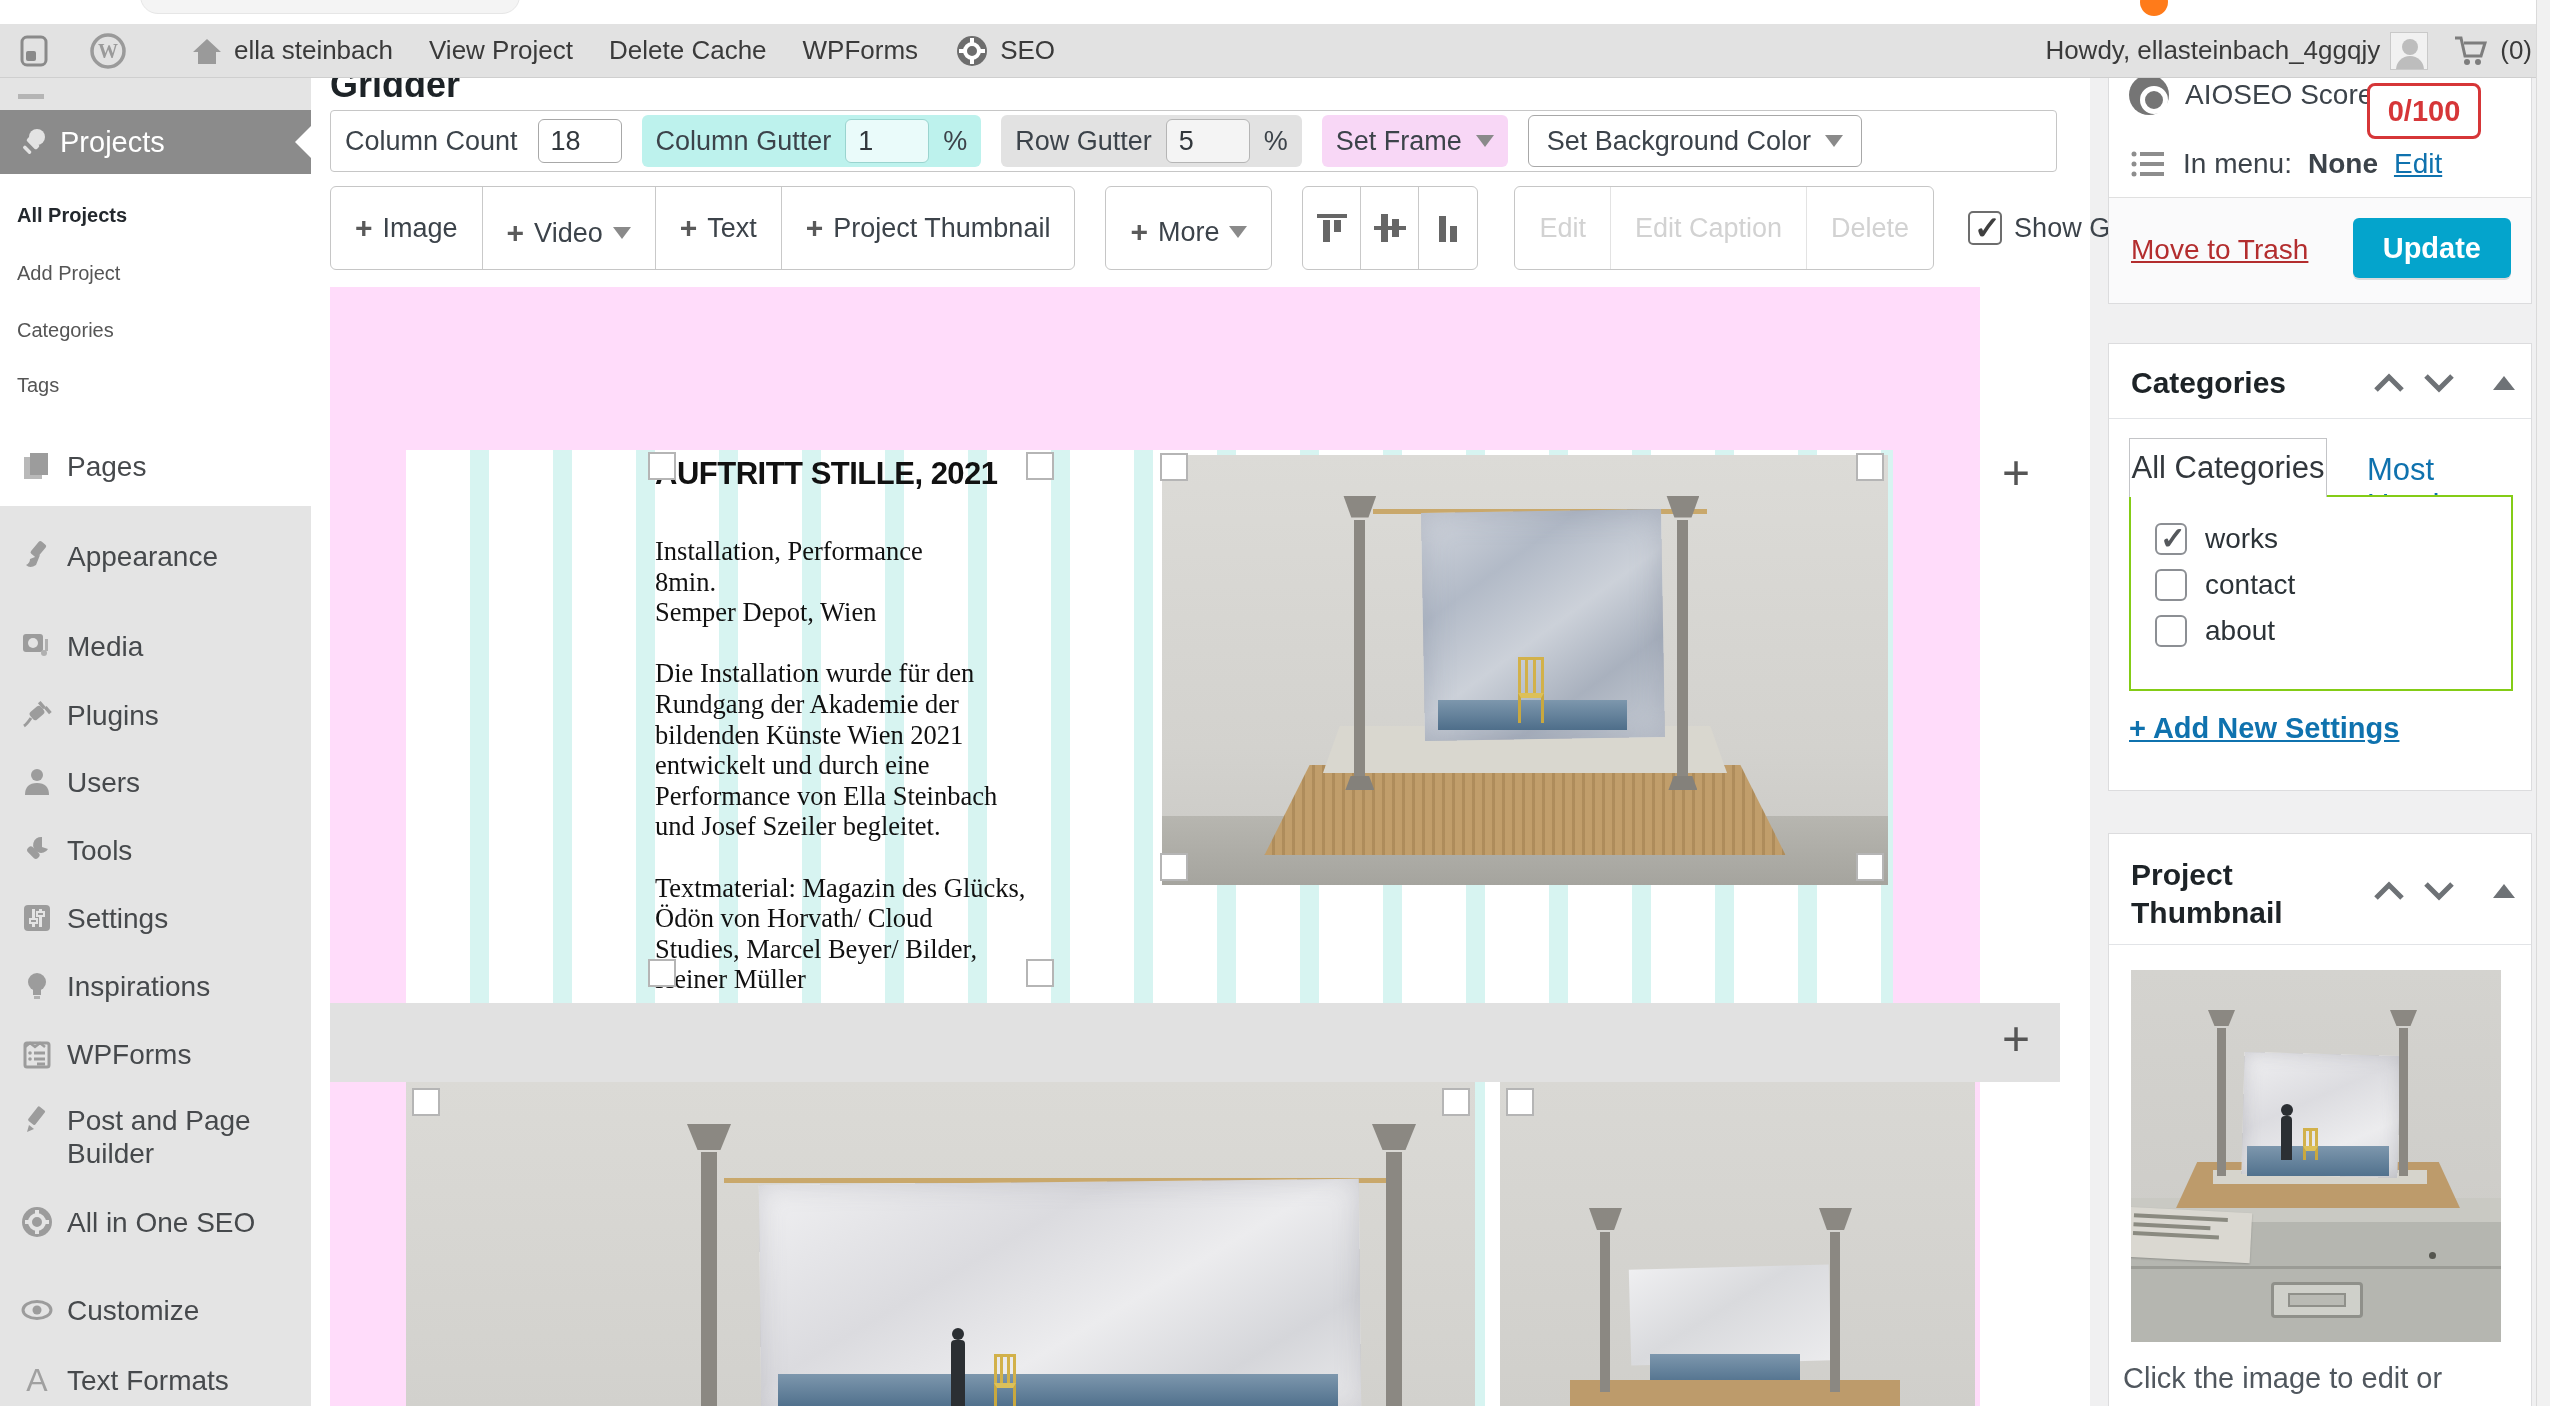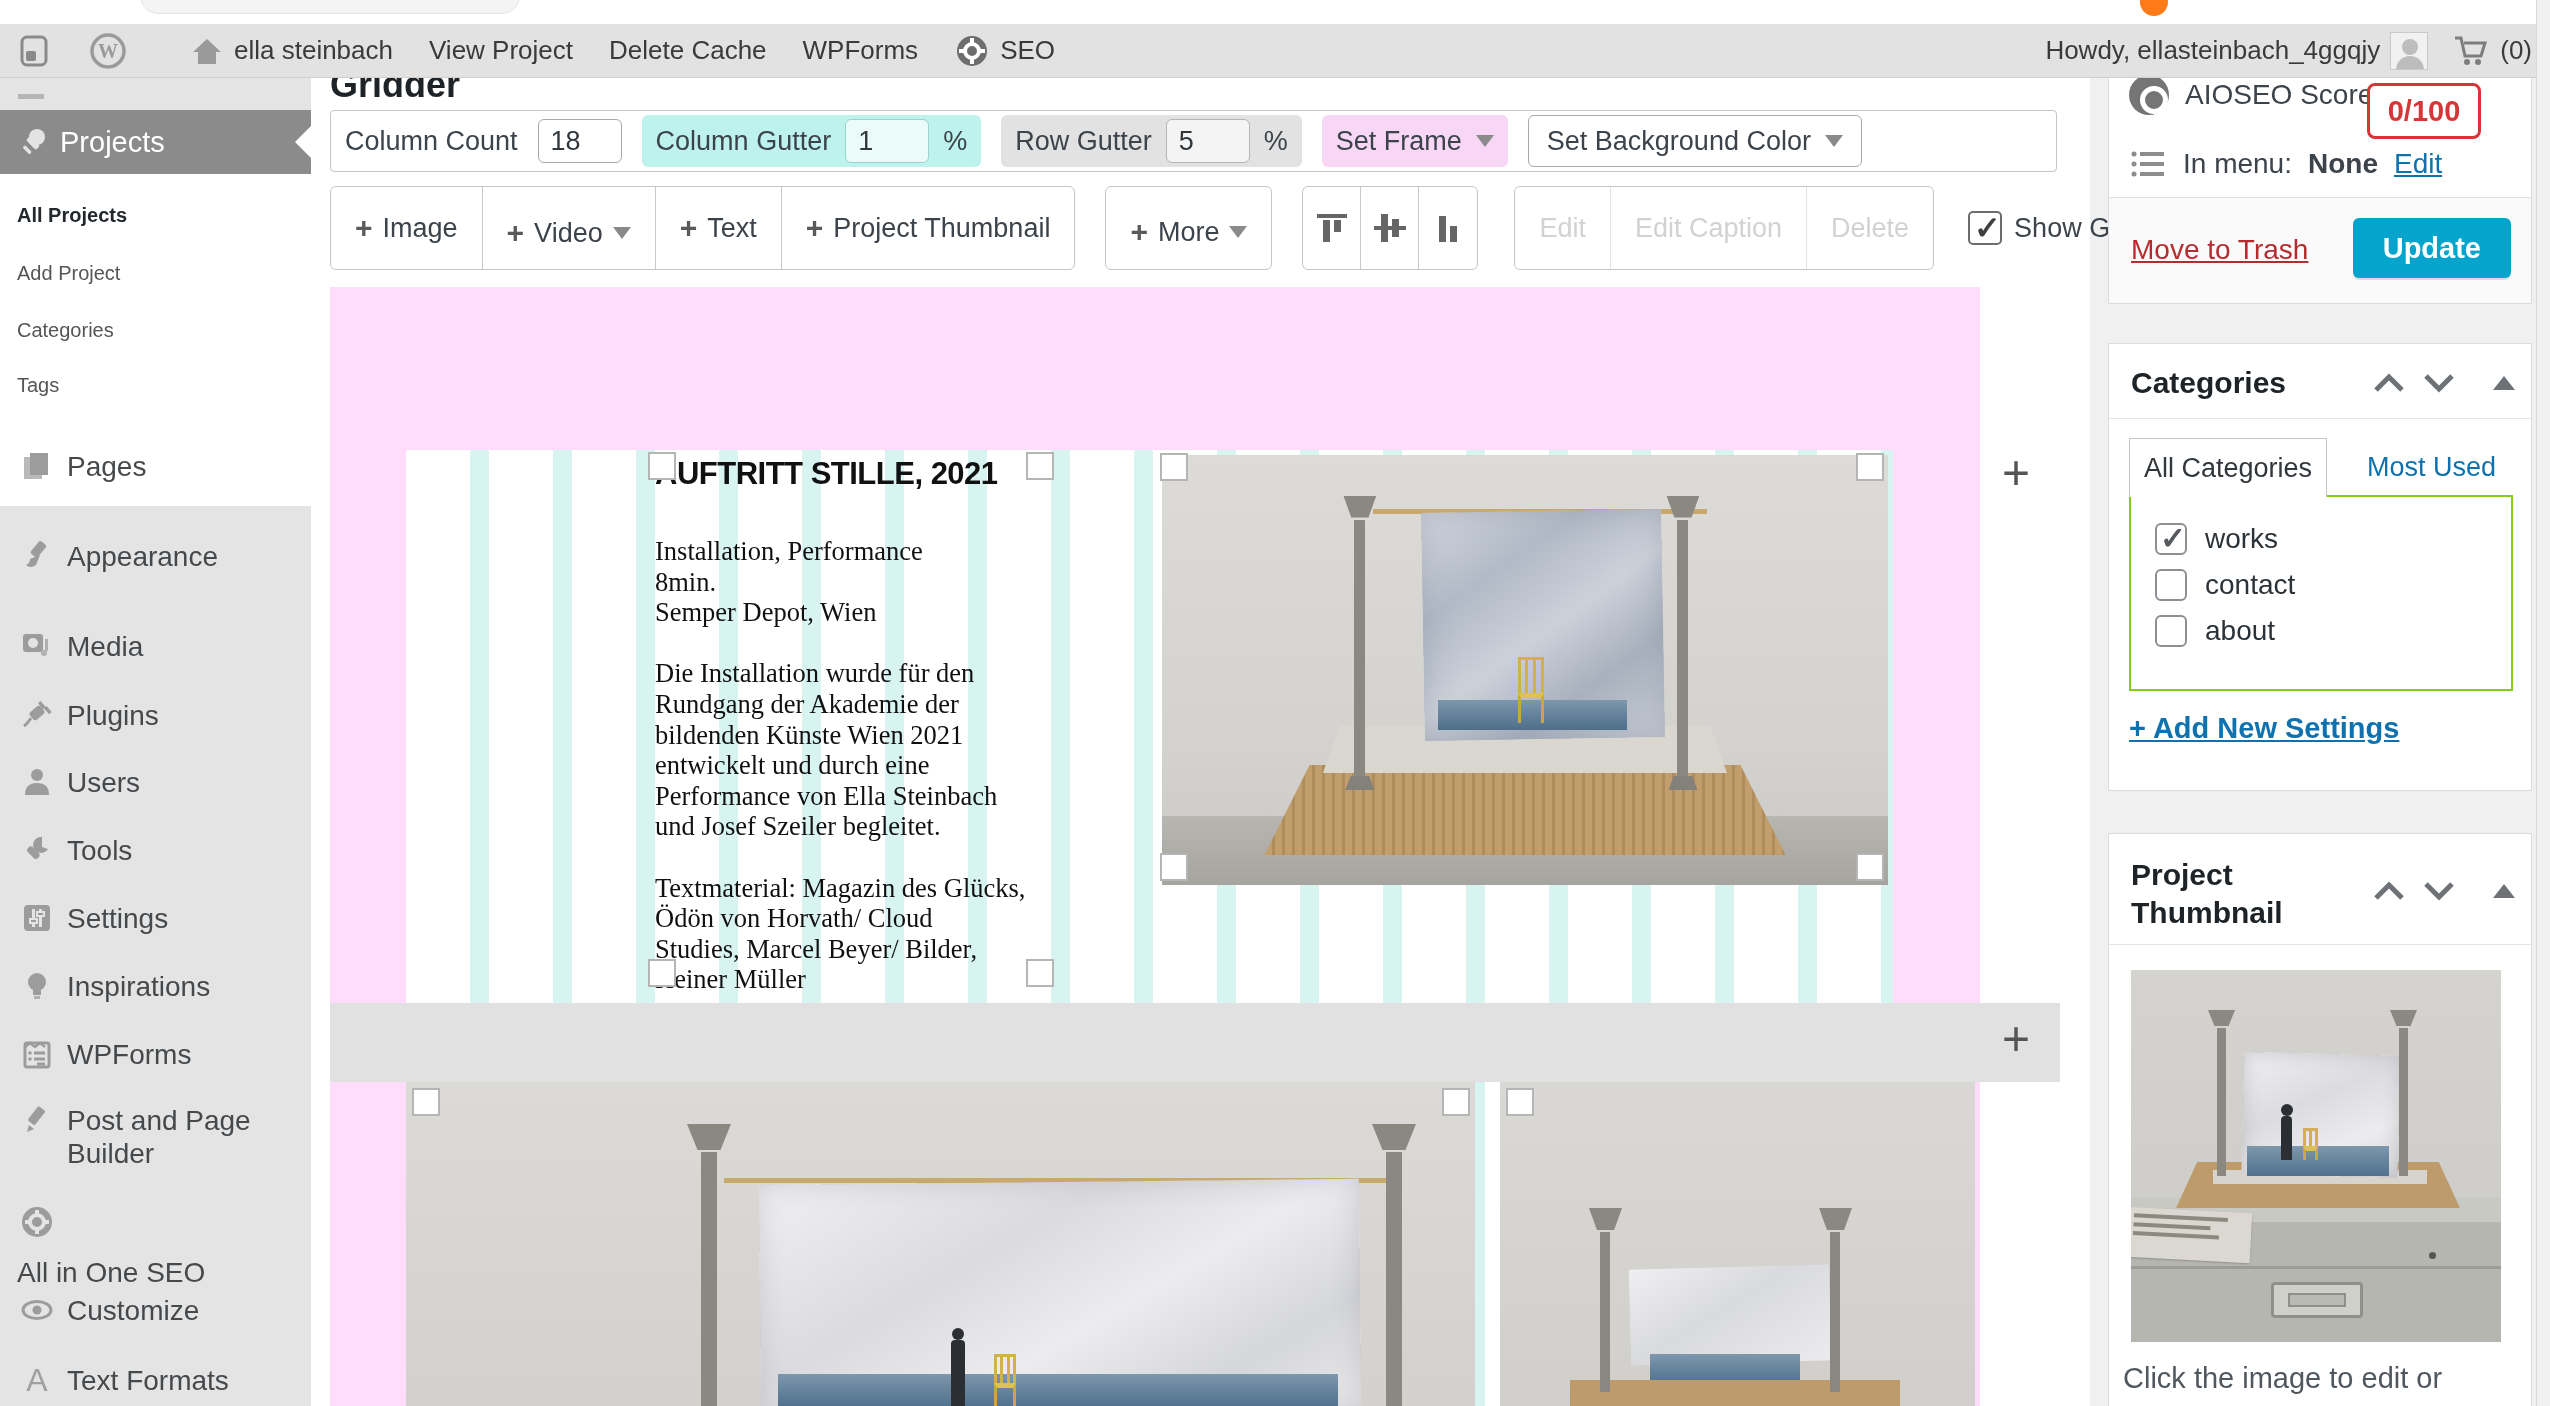--- a/index.html
+++ b/index.html
@@ -123,21 +123,21 @@
   .pp-row { position:absolute; left:20px; display:flex; align-items:center; gap:16px; font-size:28px; color:#3c434a; }
   #aioseo-circle { width:40px; height:40px; border-radius:50%; background:#757575; position:relative; }
   #aioseo-circle::after { content:""; position:absolute; left:11px; top:11px; width:18px; height:18px; border-radius:50%; border:5px solid #fff; }
   #score-box { position:absolute; right:50px; top:-8px; width:114px; height:56px; border:3px solid #d63638; border-radius:8px; color:#d63638; font-weight:bold; font-size:29px; display:flex; align-items:center; justify-content:center; background:#fff; }
   .link-blue { color:#0f72ae; text-decoration:underline; cursor:pointer; }
   #pp-footer { position:absolute; left:0; right:0; bottom:0; height:106px; background:#fafafb; border-top:1px solid #e0e0e0; }
   #trash-link { position:absolute; left:22px; top:36px; font-size:28px; color:#b32d2e; text-decoration:underline; cursor:pointer; }
   #update-btn { position:absolute; right:20px; top:20px; height:60px; padding:0 30px; background:#04a4cc; color:#fff; font-size:29px; font-weight:bold; border:none; border-radius:6px; cursor:pointer; box-shadow:0 2px 0 rgba(0,0,0,.12); font-family:"Liberation Sans",sans-serif; }
 
   #cats-panel { top:343px; height:448px; }
-  #cat-tabs { position:absolute; left:20px; top:94px; right:20px; height:58px; font-size:27px; }
+  #cat-tabs { position:absolute; left:20px; top:94px; right:20px; height:58px; font-size:31px; }
   #tab-all { position:absolute; left:0; top:0; width:198px; height:59px; background:#fff; border:1px solid #c3c4c7; border-bottom:none; display:flex; align-items:center; justify-content:center; color:#32373c; cursor:pointer; z-index:2; }
   #tab-most { position:absolute; left:238px; top:14px; cursor:pointer; color:#0f72ae; }
   #cat-list { position:absolute; left:20px; top:151px; width:384px; height:196px; border:2px solid #84cc16; background:#fff; padding:26px 0 0 24px; }
   .cat-row { display:flex; align-items:center; gap:18px; margin-bottom:14px; font-size:28px; color:#2c3338; }
   .cat-check { width:32px; height:32px; border:2px solid #8c8f94; border-radius:6px; background:#fff; position:relative; cursor:pointer; flex:0 0 32px; }
   .cat-check.checked::after { content:"\2713"; position:absolute; left:3px; top:-5px; font-size:31px; font-weight:bold; color:#55585c; }
   #add-cat { position:absolute; left:20px; top:368px; font-size:29px; font-weight:bold; color:#0f72ae; text-decoration:underline; cursor:pointer; }
 
   #thumb-panel { top:833px; height:600px; }
   #thumb-panel .panel-header { line-height:38px; padding-right:150px; border-bottom:none; }
@@ -351,21 +351,21 @@
   </div>
   <div class="menu-item" style="top:1022px; width:290px;">
     <span class="mi-icon">
       <svg width="34" height="34" viewBox="0 0 34 34">
           <rect x="12" y="4" width="9" height="18" rx="1.5" fill="#9c9c9c" transform="rotate(38 17 13)"></rect>
           <path d="M9 22 L14 26 L7 29 Z" fill="#9c9c9c"></path>
         </svg>
     </span>
       <span class="mi-label" style="white-space:normal;">Post and Page Builder</span>
   </div>
-  <div class="menu-item" style="top:1124px;flex-direction:column;">
+  <div class="menu-item" style="top:1124px;">
     <span class="mi-icon">
       <svg width="36" height="36" viewBox="0 0 36 36">
           <circle cx="18" cy="18" r="15" fill="#9c9c9c"></circle>
           <circle cx="18" cy="18" r="7" fill="none" stroke="#e4e4e4" stroke-width="4"></circle>
           <rect x="16" y="6" width="4" height="5" fill="#e4e4e4"></rect>
           <rect x="16" y="25" width="4" height="5" fill="#e4e4e4"></rect>
           <rect x="6" y="16" width="5" height="4" fill="#e4e4e4"></rect>
           <rect x="25" y="16" width="5" height="4" fill="#e4e4e4"></rect>
         </svg>
     </span>

